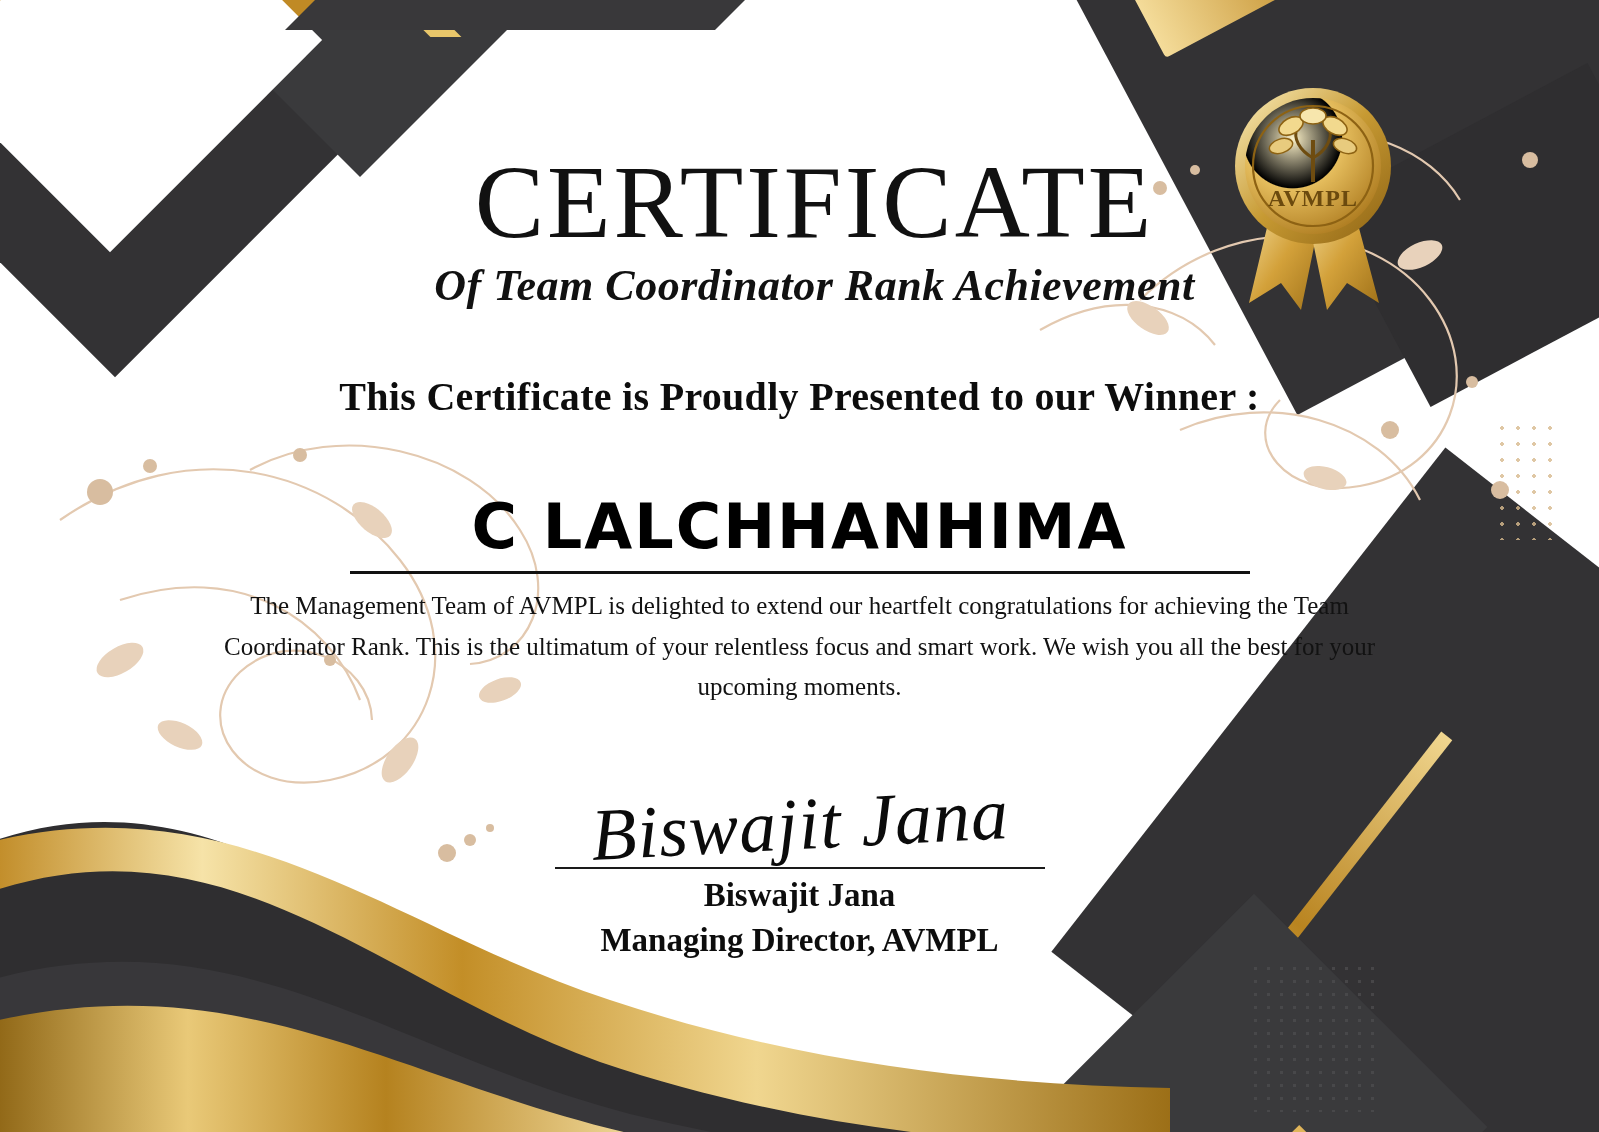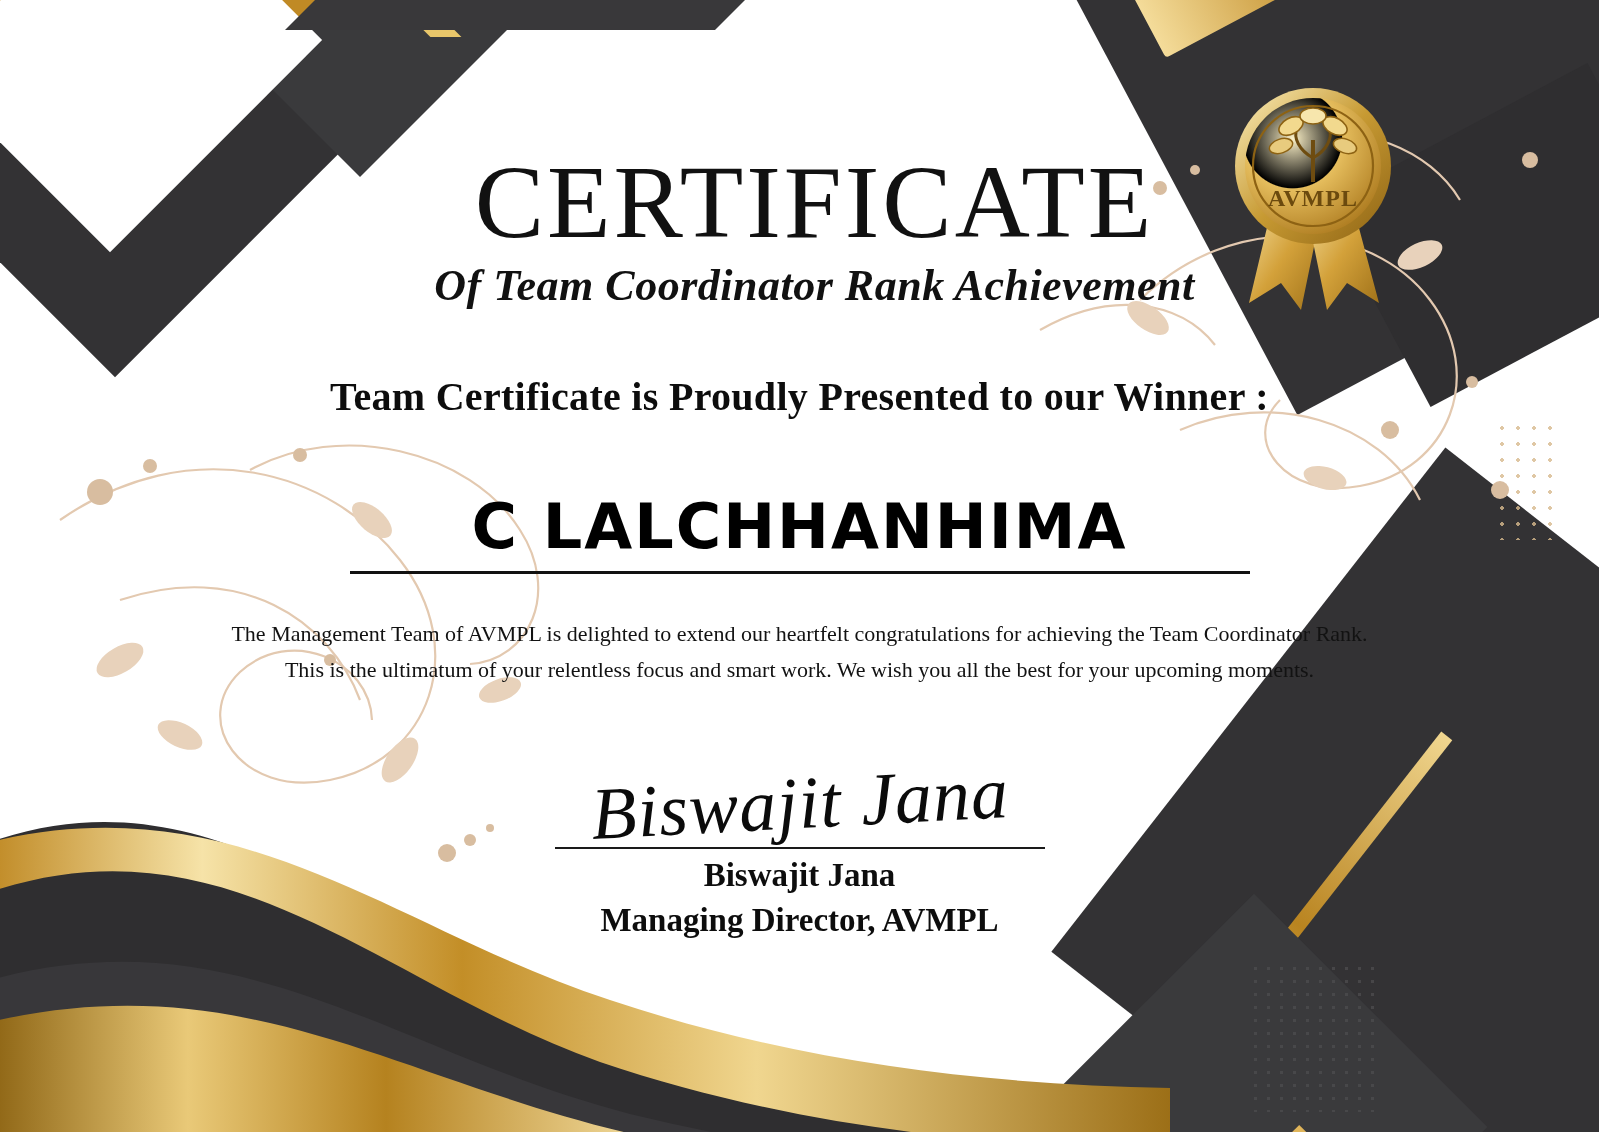--- a/index.html
+++ b/index.html
@@ -185,24 +185,24 @@
     color: #000;
     white-space: nowrap;
   }
   .winner-rule {
     margin-top: 8px;
     height: 3px;
     background: #111;
     width: 900px;
   }
   .body-text {
-    margin: 42px auto 0 auto;
+    margin: 12px auto 0 auto;
     width: 1180px;
     font-family: "Liberation Serif", serif;
-    font-size: 22px;
+    font-size: 25px;
     line-height: 1.62;
     color: #121212;
     text-align: center;
   }
   .sign-block {
     margin: 78px auto 0 auto;
     width: 520px;
     position: relative;
   }
   .signature {
@@ -354,21 +354,21 @@
       <ellipse cx="94" cy="38" rx="13" ry="8" fill="#f7e6ad" stroke="#8d6213" stroke-width="1.6"></ellipse>
       <ellipse cx="62" cy="68" rx="12" ry="7" fill="#e8cb7e" stroke="#8d6213" stroke-width="1.5" transform="rotate(-18 62 68)"></ellipse>
       <ellipse cx="126" cy="68" rx="12" ry="7" fill="#e8cb7e" stroke="#8d6213" stroke-width="1.5" transform="rotate(18 126 68)"></ellipse>
     </g>
     <text x="94" y="128" text-anchor="middle" font-family="Liberation Serif, serif" font-size="24" font-weight="bold" fill="#6b4a0e" letter-spacing="1">AVMPL</text>
   </svg>
 
   <div class="content">
     <div class="title">CERTIFICATE</div>
     <div class="subtitle">Of  Team Coordinator Rank Achievement</div>
-    <div class="presented">Team Certificate is Proudly Presented to our Winner :</div>
+    <div class="presented">This Certificate is Proudly Presented to our Winner :</div>
 
     <div class="winner-block">
       <div class="winner-name">C LALCHHANHIMA</div>
       <div class="winner-rule"></div>
     </div>
 
     <div class="body-text">The Management Team of AVMPL is delighted to extend our heartfelt congratulations for achieving the Team Coordinator Rank. This is the ultimatum of  your relentless focus and smart work. We wish you all the best for your upcoming moments.</div>
 
     <div class="sign-block">
       <div class="signature">Biswajit Jana</div>

